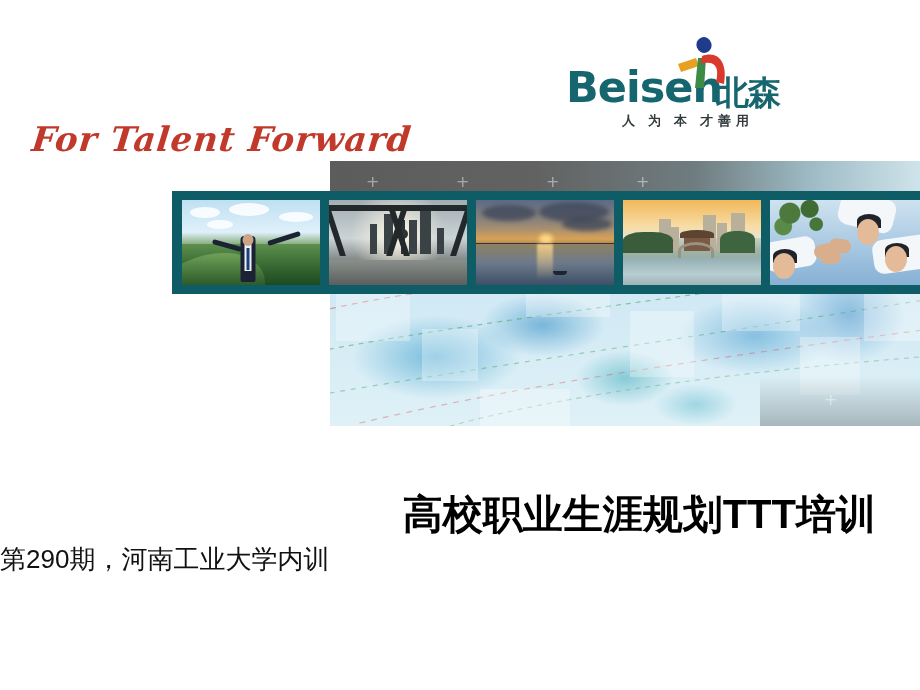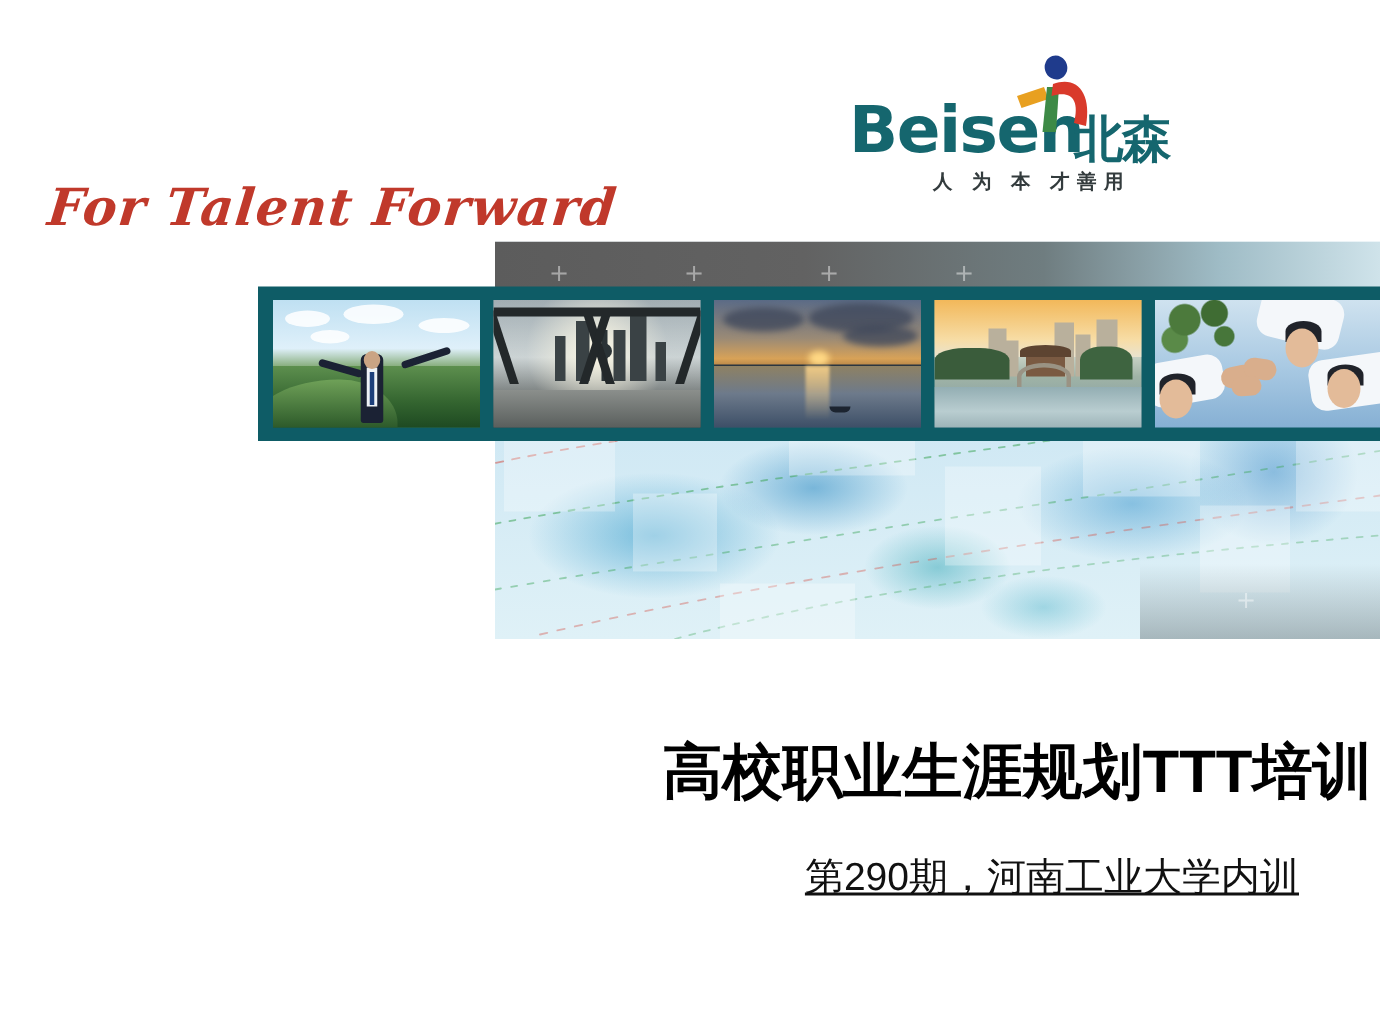--- a/index.html
+++ b/index.html
@@ -267,33 +267,31 @@
     position: absolute;
     left: 0;
     top: 487px;
     width: 876px;
     text-align: right;
     font-size: 40px;
     font-weight: bold;
     color: #000000;
     letter-spacing: 0px;
     white-space: nowrap;
-    padding-left: 39px;
   }
   #subtitle {
     position: absolute;
     left: 0;
-    top: 567px;
+    top: 542px;
     width: 866px;
-    text-align: right;
+    text-align: left;
     font-size: 26px;
     color: #111111;
     letter-spacing: 0px;
     white-space: nowrap;
-    text-decoration: underline;
   }
 </style>
 </head>
 <body>
 
 <div id="slide">
 
   <div id="logo-block">
 
     <div id="logo-wordmark">Beisen</div>

